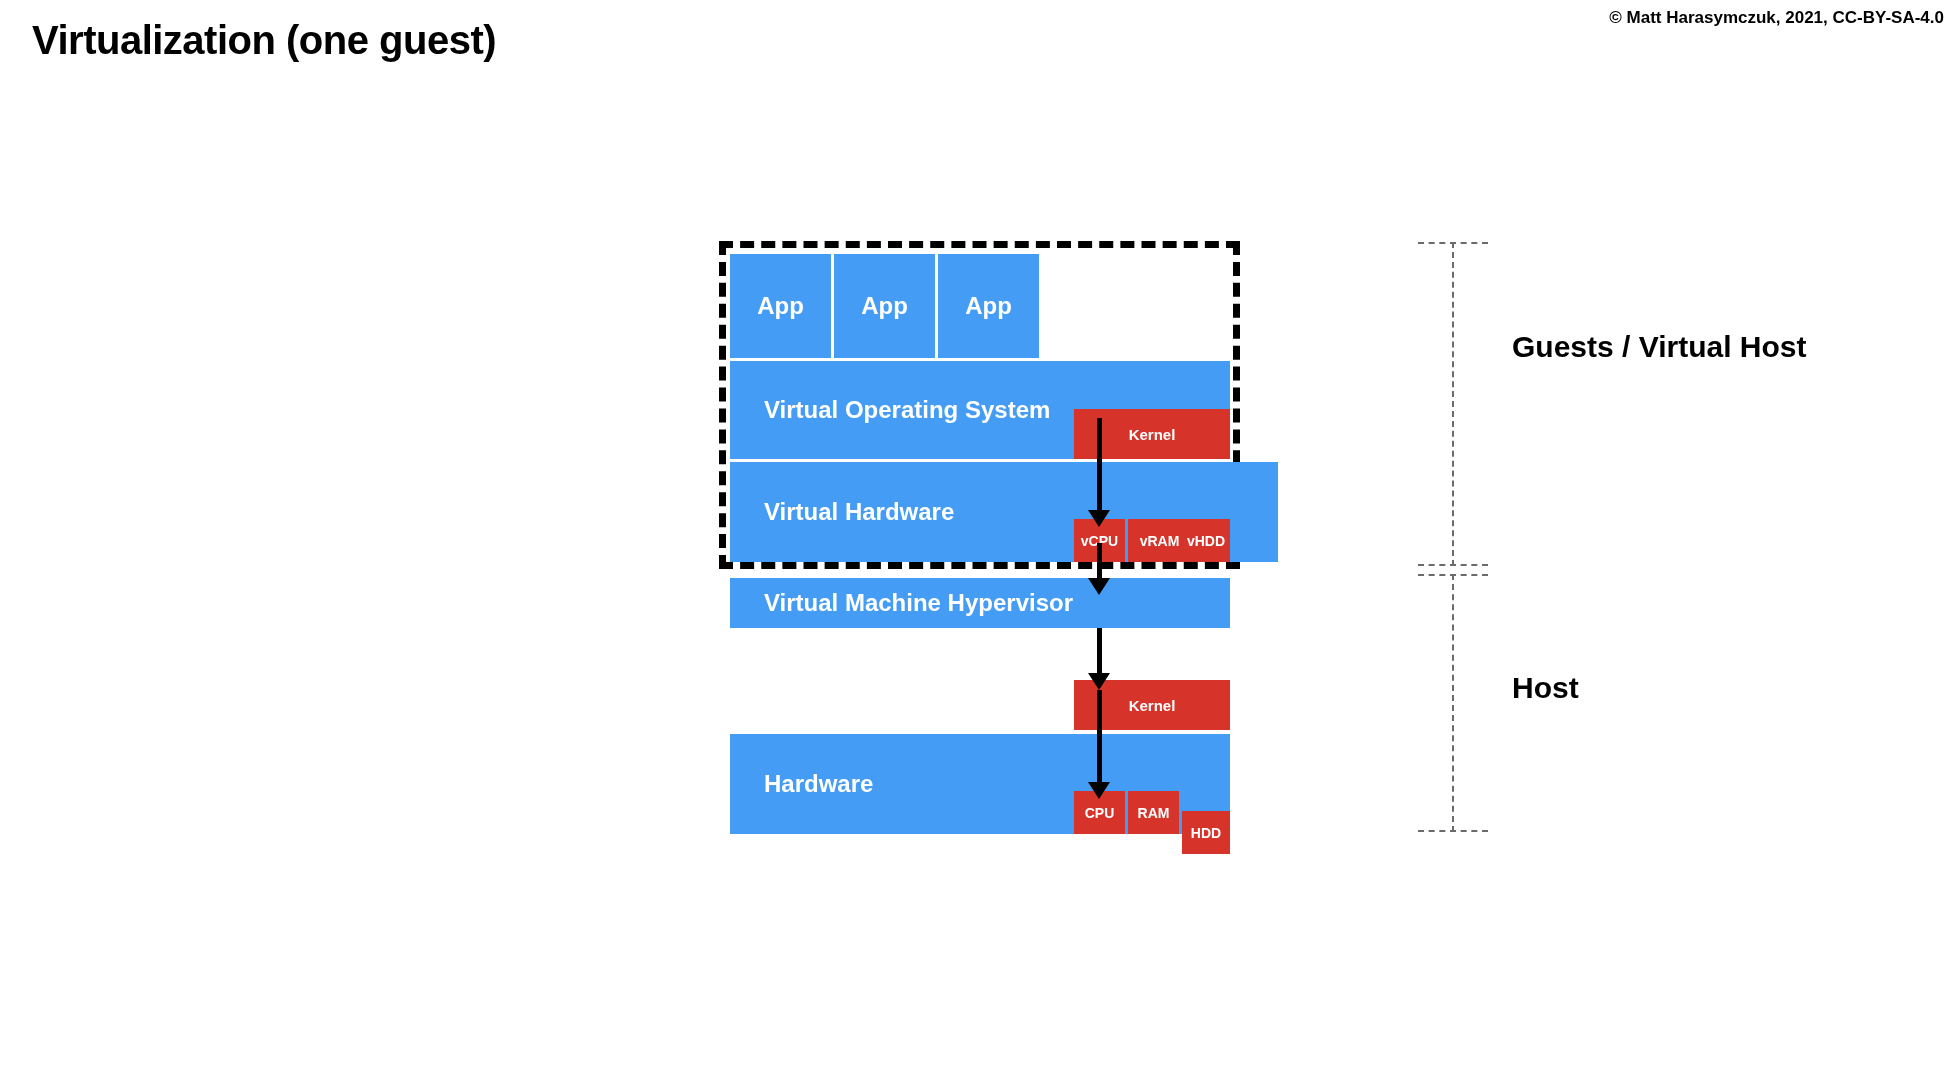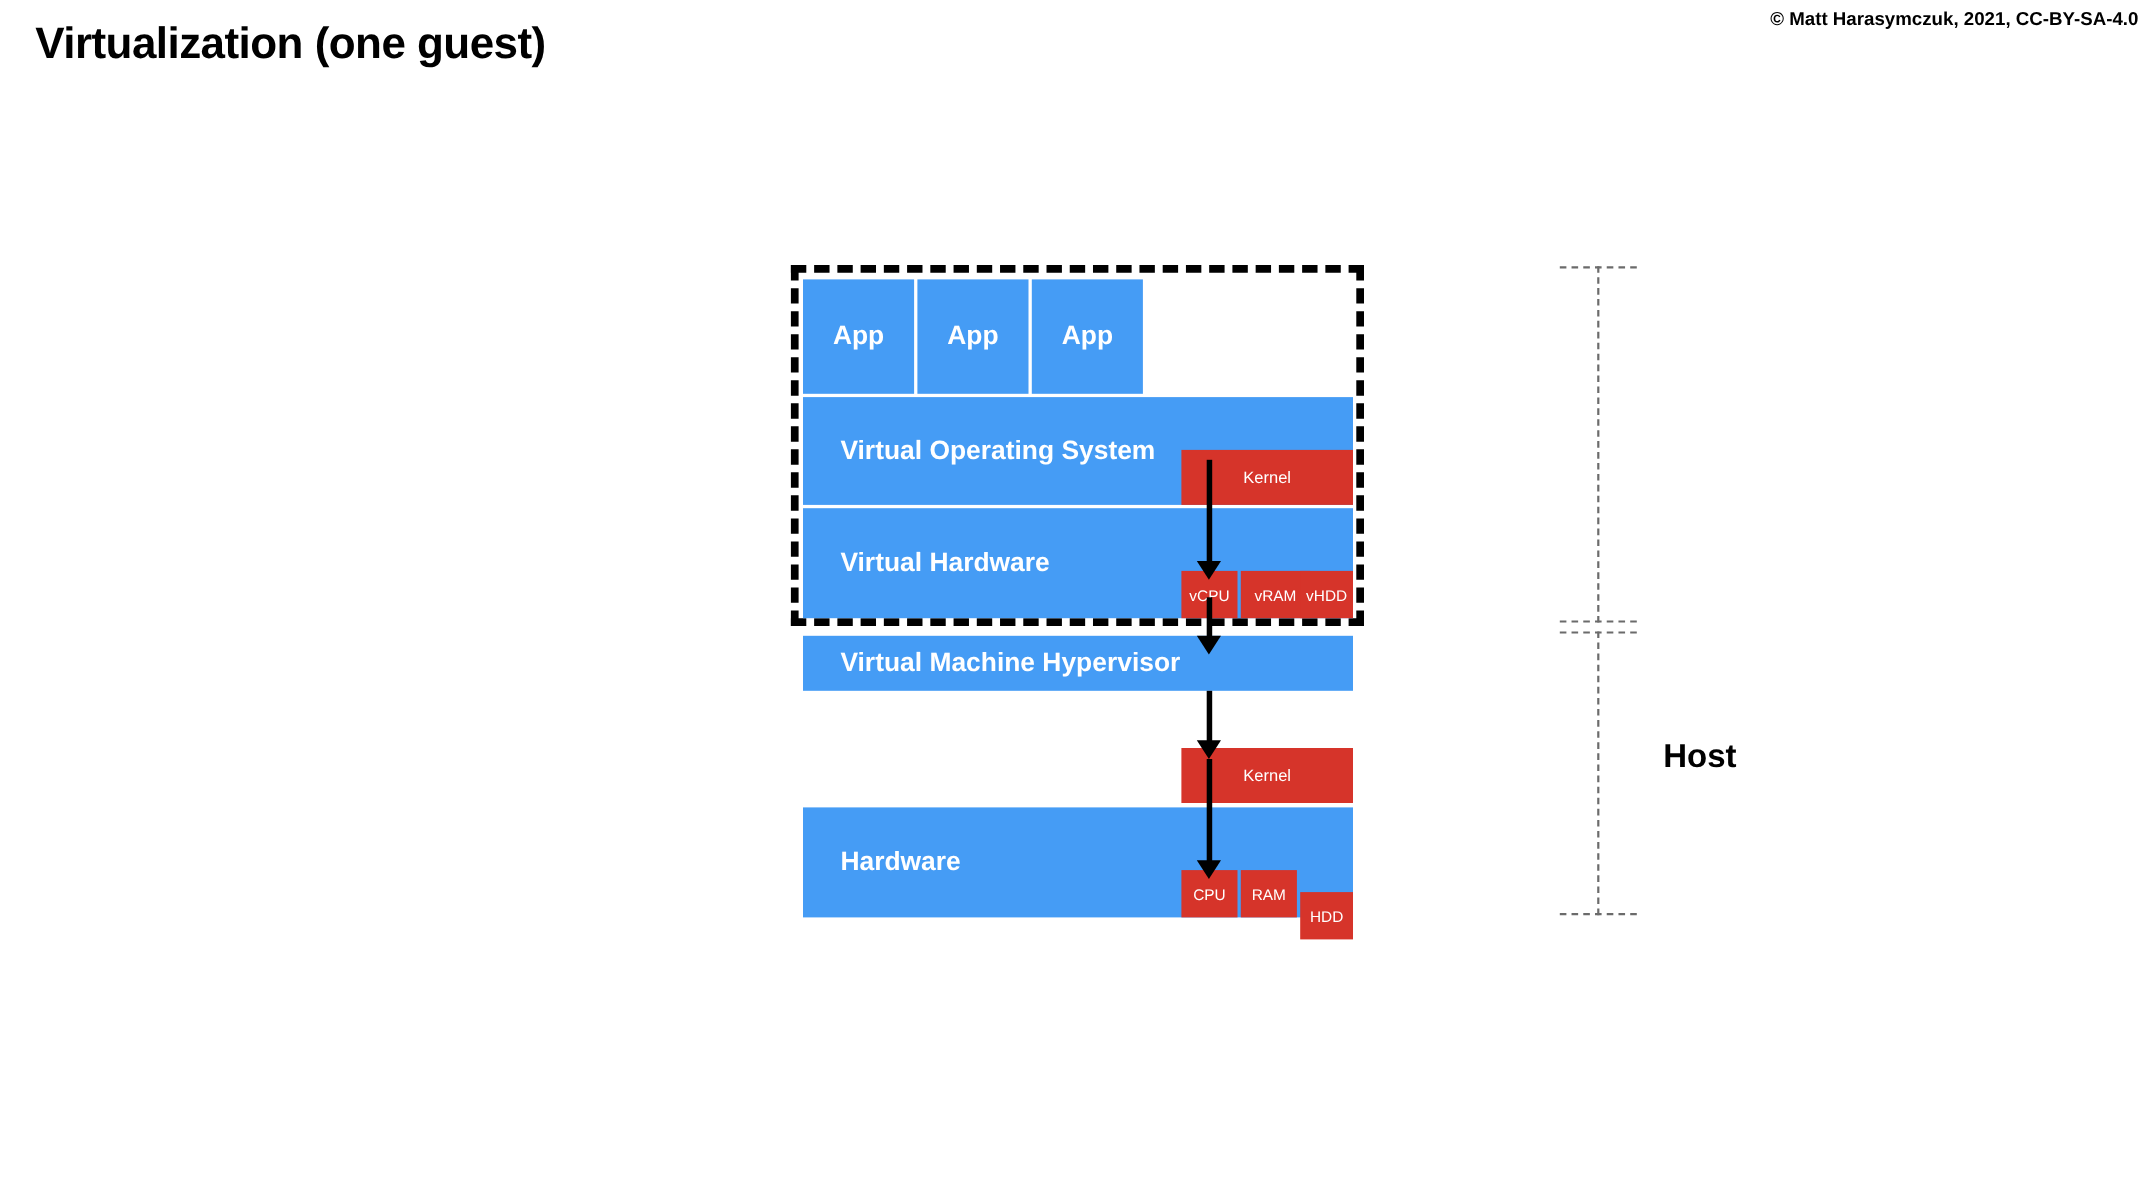--- a/index.html
+++ b/index.html
@@ -95,21 +95,21 @@
   .redbox {
     position: absolute;
     background: #D6342A;
     display: flex;
     align-items: center;
     justify-content: center;
   }
   .redbox span {
     color: #ffffff;
     font-size: 14px;
-    font-weight: normal;
+    font-weight: bold;
     white-space: nowrap;
   }
   .redbox.kernel span { font-size: 15px; }
 
   
   .arrow-shaft {
     position: absolute;
     width: 5px;
     background: #000000;
   }
@@ -175,21 +175,21 @@
   </div>
 
   <div class="layer" style="left:730px; top:361px; width:500px; height:98px;">
     <div class="layer-label">Virtual Operating System</div>
   </div>
 
   <div class="redbox kernel" style="left:1074px; top:409px; width:156px; height:50px;">
     <span>Kernel</span>
   </div>
 
-  <div class="layer" style="left:730px; top:462px; width:500px; height:100px;">
+  <div class="layer" style="left:730px; top:462px; width:548px; height:100px;">
     <div class="layer-label">Virtual Hardware</div>
   </div>
 
   <div class="redbox" style="left:1074px; top:519px; width:51px; height:43px;">
     <span>vCPU</span>
   </div>
   <div class="redbox" style="left:1128px; top:519px; width:63px; height:43px;">
     <span>vRAM</span>
   </div>
   <div class="redbox" style="left:1182px; top:519px; width:48px; height:43px;">
@@ -229,20 +229,21 @@
   </div>
 
   <div class="arrow-shaft" style="left:1097px; top:690px; height:96px;"></div>
   <div class="arrow-head" style="left:1088px; top:782px;"></div>
 
   <div class="bracket" style="left:1418px; top:242px; width:72px; height:324px;">
     <div class="b-top"></div>
     <div class="b-vert"></div>
     <div class="b-bottom"></div>
   </div>
+  <div class="group-label" style="left:1512px; top:330px;">Guests / Virtual Host</div>
 
   <div class="bracket" style="left:1418px; top:574px; width:72px; height:258px;">
     <div class="b-top"></div>
     <div class="b-vert"></div>
     <div class="b-bottom"></div>
   </div>
   <div class="group-label" style="left:1512px; top:671px;">Host</div>
 
 </div>
 

